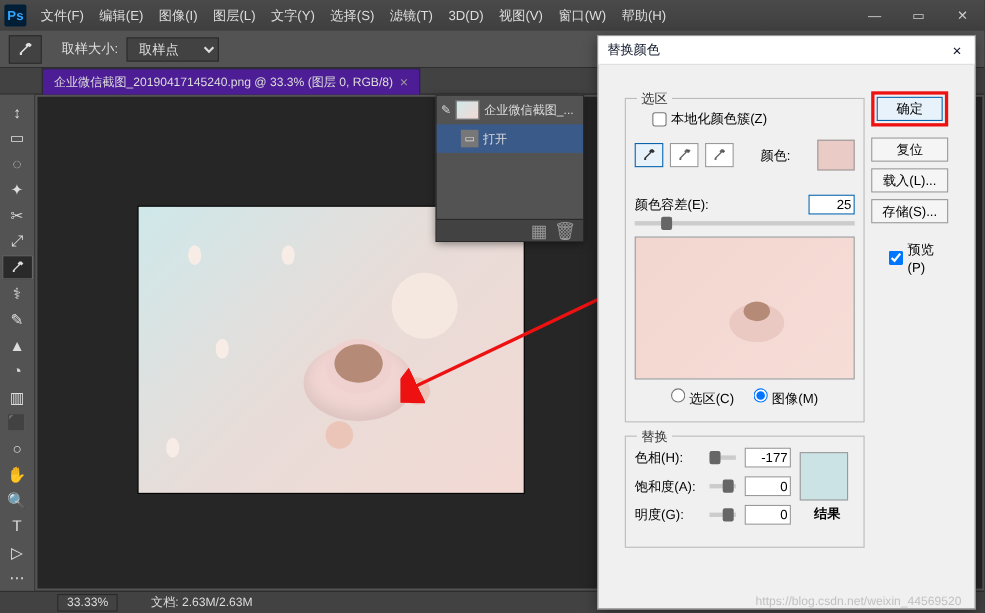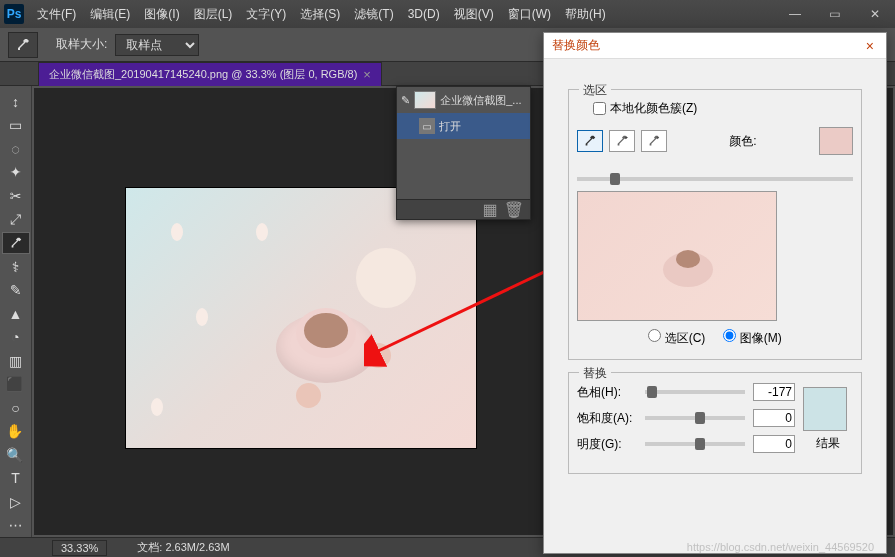--- a/index.html
+++ b/index.html
@@ -40,21 +40,21 @@
 .history-panel { position:absolute; left:396px; top:86px; width:135px; background:#535353; border:1px solid #2a2a2a; box-shadow:0 2px 8px rgba(0,0,0,0.5);}
 .panel-tab { background:#424242; color:#ddd; font-size:11px; padding:3px 8px; border-bottom:1px solid #2a2a2a;}
 .hist-row { display:flex; align-items:center; height:26px; padding:0 4px; color:#ddd; font-size:11px; gap:4px;}
 .hist-row.sel { background:#3a5a8a;}
 .hist-thumb { width:22px; height:18px; background:linear-gradient(135deg,#cfe8ea,#f3d9d4); border:1px solid #777;}
 .hist-icon { width:16px; height:16px; background:#777; display:flex;align-items:center;justify-content:center;font-size:10px;}
 .panel-foot { height:20px; background:#424242; border-top:1px solid #2a2a2a; display:flex; justify-content:flex-end; align-items:center; padding-right:6px; gap:6px; color:#999;}
 
 
 .dialog { position:absolute; left:543px; top:32px; width:344px; height:522px; background:#f0f0f0; border:1px solid #888; box-shadow:0 3px 12px rgba(0,0,0,0.4);}
-.dlg-title { height:26px; background:#fff; border-bottom:1px solid #ddd; display:flex; align-items:center; padding:0 8px; font-size:12px; color:#c2410c;}
+.dlg-title { height:26px; background:#fff; border-bottom:1px solid #ddd; display:flex; align-items:center; padding:0 8px; font-size:12px; color:#0f172a;}
 .dlg-close { margin-left:auto; cursor:pointer; font-size:14px; padding:0 4px;}
 .dlg-body { display:flex; padding:24px; gap:6px; height:calc(100% - 26px);}
 .dlg-left { flex:1; }
 .dlg-right { width:90px; display:flex; flex-direction:column; gap:6px; align-items:stretch;}
 .dlg-btn { height:22px; background:#f5f5f5; border:1px solid #999; font-size:12px; cursor:pointer;}
 .dlg-btn.primary { border:1px solid #0a64ad; background:#e8f2fb;}
 .red-box { border:3px solid #e11; padding:2px; margin-bottom:4px;}
 .chk-row { display:flex; align-items:center; font-size:12px; gap:4px; margin-top:10px;margin-left:16px;}
 .fieldset { border:1px solid #bbb; padding:10px 8px 12px; margin-top:6px; position:relative;}
 .fieldset-label { position:absolute; top:-8px; left:10px; background:#f0f0f0; padding:0 4px; font-size:12px; color:#333;}
@@ -229,20 +229,25 @@
           </div>
           <div class="dropper">
             <svg width="14" height="14" viewBox="0 0 16 16">
                 <path d="M12 2l2 2-2 2-1-1-6 6v2H3v-2l6-6-1-1 2-2z" fill="#666"></path>
                 <text x="11" y="6" font-size="7" fill="#333">-</text>
               </svg>
           </div>
           <span style="margin-left:auto; font-size:12px">颜色:</span>
           <div class="color-swatch" style="background:#ebcbc6"></div>
         </div>
+        <div class="fuzz-row">
+          <span>颜色容差(E):</span>
+          <span style="flex:1"></span>
+          <input class="fuzz-input" value="25" style="">
+        </div>
         <div class="slider">
           <div class="slider-thumb" style="left:12%"></div>
         </div>
         <div class="preview-box">
           <div class="pv-cup">
             <div class="pv-saucer"></div>
             <div class="pv-coffee"></div>
           </div>
         </div>
         <div class="radio-row">
@@ -270,24 +275,36 @@
               <input class="num-input" value="0" style="">
             </div>
             <div class="replace-row">
               <label>明度(G):</label>
               <div class="rslider">
                   <div class="rslider-thumb" style="left:50%"></div>
                 </div>
               <input class="num-input" value="0" style="">
             </div>
           </div>
-          <div style="width:50px; text-align:center;">
+          <div style="width:50px; text-align:center;font-weight:bold;">
             <div class="result-swatch"></div>
             <div class="result-label">结果</div>
           </div>
         </div>
       </div>
     </div>
 
+    <div class="dlg-right">
+      <div class="red-box">
+        <button class="dlg-btn primary" style="width:100%">确定</button>
+      </div>
+      <button class="dlg-btn">复位</button>
+      <button class="dlg-btn">载入(L)...</button>
+      <button class="dlg-btn">存储(S)...</button>
+      <label class="chk-row">
+        <input type="checkbox" checked="" style="">
+        <span>预览(P)</span>
+      </label>
+    </div>
   </div>
 </div>
 
 <div class="watermark">https://blog.csdn.net/weixin_44569520</div>
 
 </body></html>

